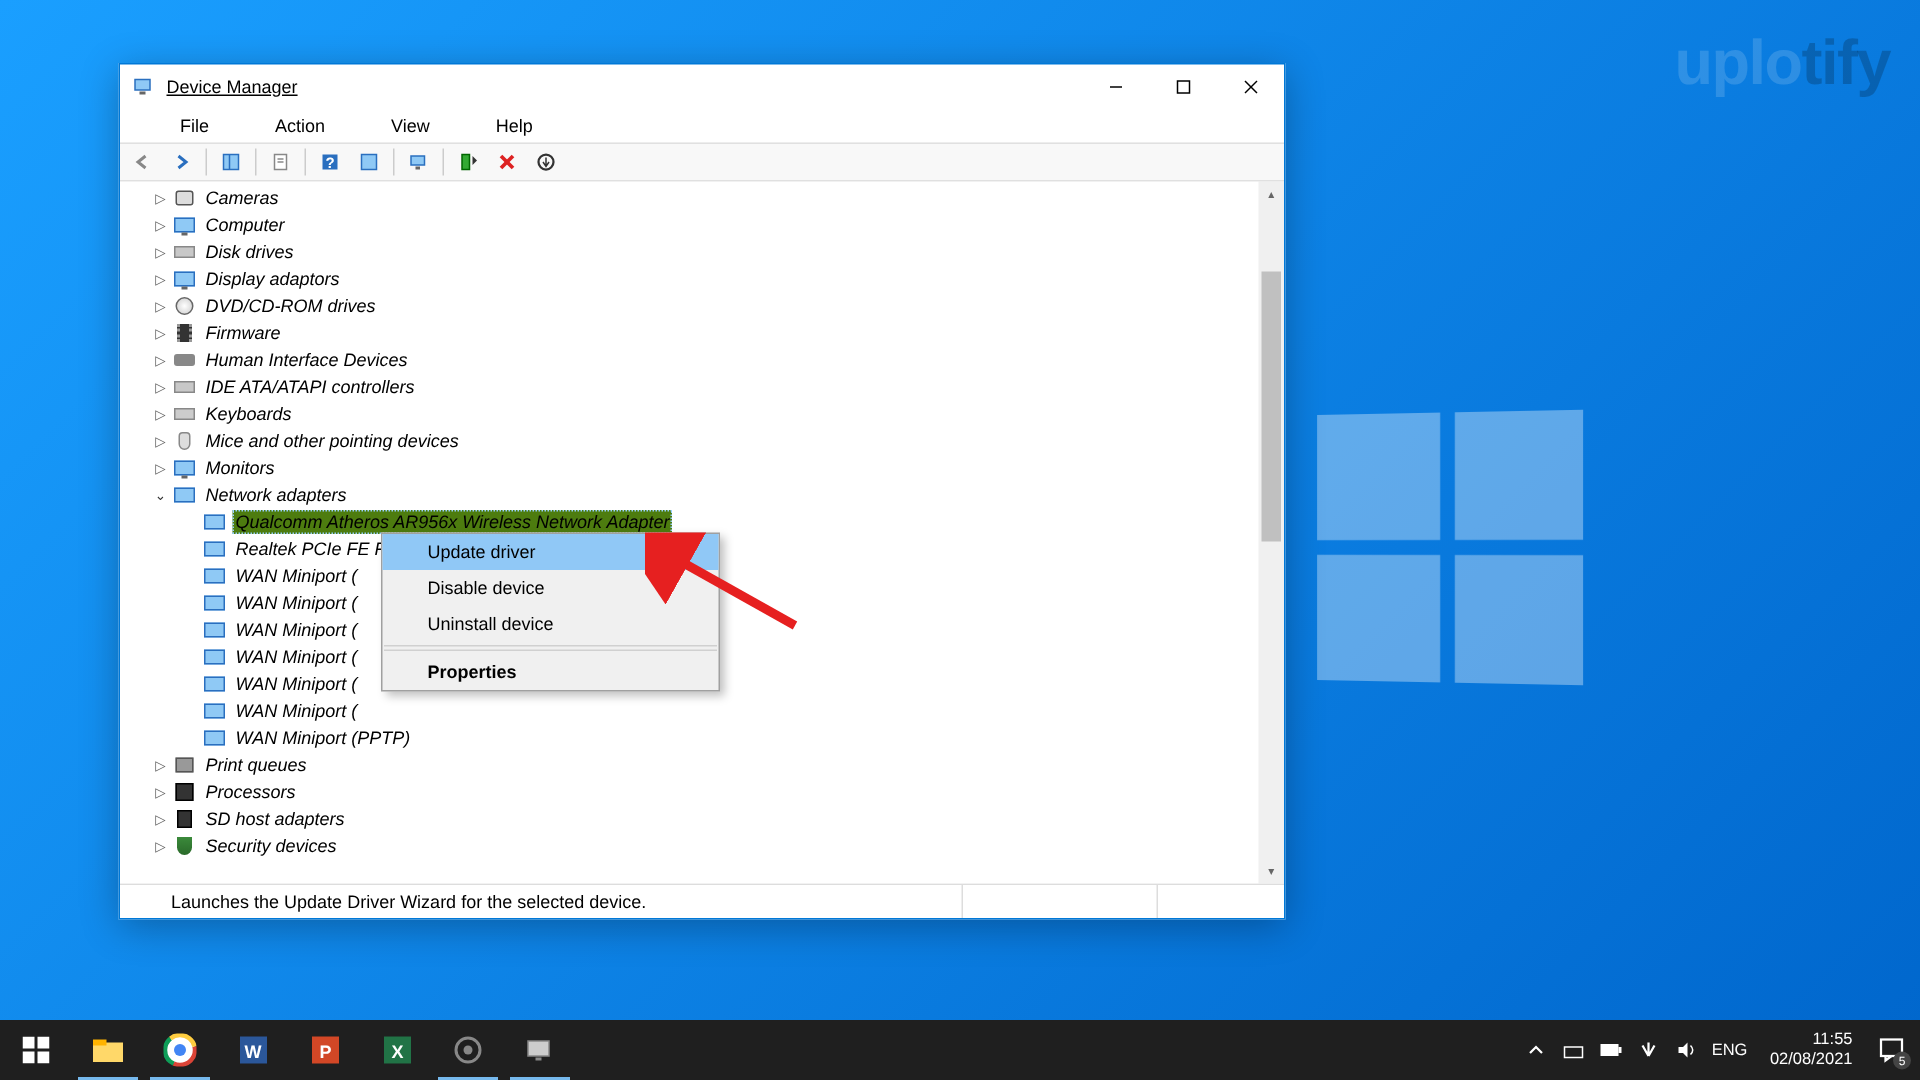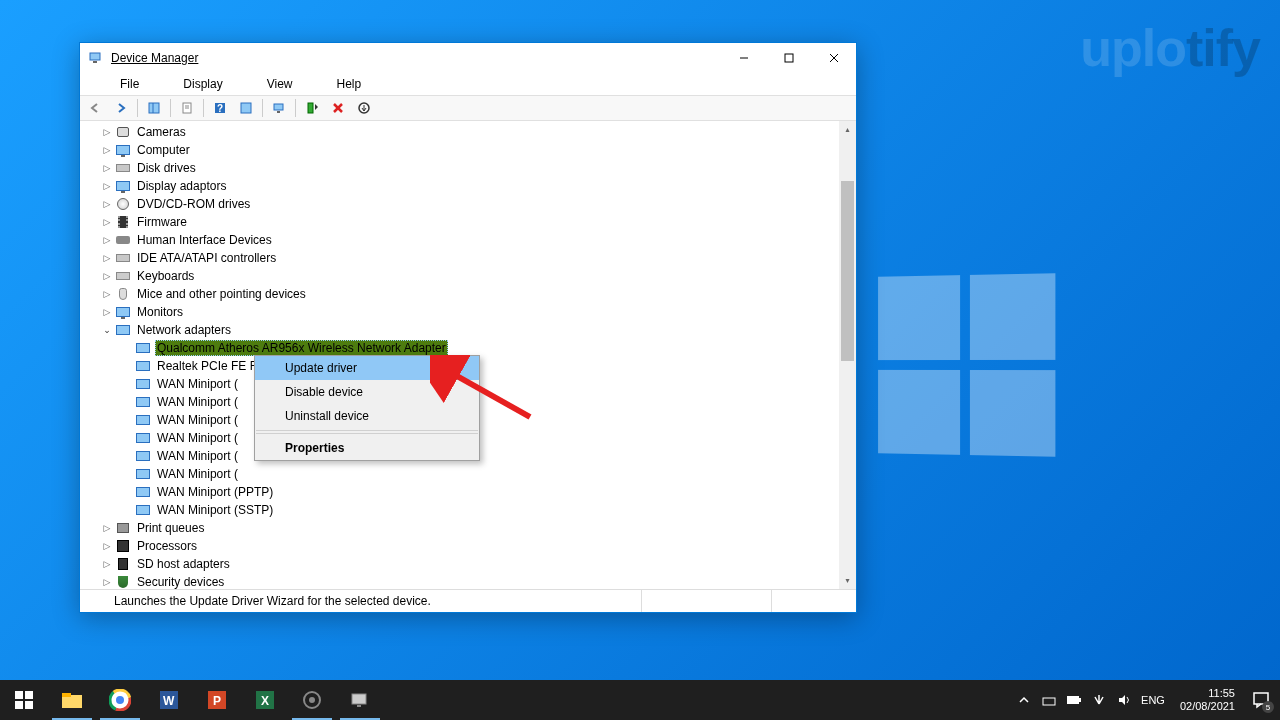--- a/index.html
+++ b/index.html
@@ -8,21 +8,21 @@
   position: absolute; inset: 0;
   background: linear-gradient(135deg, #1a9fff 0%, #0066cc 100%);
 }
 .windows-logo {
   position: absolute; right: 225px; top: 275px; width: 180px; height: 180px;
   display: grid; grid-template-columns: 1fr 1fr; grid-template-rows: 1fr 1fr; gap: 10px;
   transform: perspective(800px) rotateY(-10deg);
 }
 .windows-logo div { background: rgba(255,255,255,0.35); }
 .watermark {
-  position: absolute; right: 20px; top: 18px; font-size: 52px; font-weight: 700;
+  position: absolute; right: 20px; top: 18px; font-size: 42px; font-weight: 700;
   color: rgba(255,255,255,0.15); letter-spacing: -1px;
 }
 .watermark .dark { color: rgba(0,0,0,0.2); }
 
 .window {
   position: absolute; left: 79px; top: 42px; width: 778px; height: 571px;
   background: #fff; border: 1px solid #0078d7; box-shadow: 0 5px 25px rgba(0,0,0,0.3);
   display: flex; flex-direction: column;
 }
 .titlebar { height: 30px; display: flex; align-items: center; padding: 0 0 0 8px; font-size: 12px; text-decoration: underline; }
@@ -42,21 +42,21 @@
 .scrollbar { width: 17px; background: #f0f0f0; position: relative; }
 .scroll-arrow { height: 17px; display: flex; align-items: center; justify-content: center; font-size: 8px; color: #666; }
 .scroll-thumb { position: absolute; left: 2px; right: 2px; top: 60px; height: 180px; background: #c0c0c0; }
 
 .tree-item { display: flex; align-items: center; height: 18px; white-space: nowrap; padding-left: 4px; }
 .indent-1 { padding-left: 20px; }
 .indent-2 { padding-left: 40px; }
 .expander { width: 14px; height: 14px; display: inline-flex; align-items: center; justify-content: center; font-size: 9px; color: #666; margin-right: 1px; cursor: pointer; }
 .expander.open { transform: rotate(0deg); color: #333; }
 .node-icon { width: 16px; height: 16px; margin-right: 4px; display: inline-flex; align-items: center; justify-content: center; font-size: 11px; }
-.node-label { padding: 0 2px; }
+.node-label { padding: 0 2px; font-style: italic; }
 .selected .node-label { background: #4d7c0f; border: 1px dotted #99d1ff; padding: 0 1px; }
 
 .context-menu {
   position: absolute; left: 254px; top: 355px; width: 226px;
   background: #f0f0f0; border: 1px solid #a0a0a0; box-shadow: 3px 3px 6px rgba(0,0,0,0.25);
   font-size: 12px; z-index: 100;
 }
 .ctx-item { padding: 5px 10px 5px 30px; }
 .ctx-item.highlighted { background: #90c8f6; }
 .ctx-item.bold { font-weight: 600; }
@@ -133,21 +133,21 @@
           <svg width="10" height="10">
             <line x1="1" y1="1" x2="9" y2="9" stroke="#000"></line>
             <line x1="9" y1="1" x2="1" y2="9" stroke="#000"></line>
           </svg>
         </div>
     </div>
   </div>
 
   <div class="menubar">
     <div class="menu-item">File</div>
-    <div class="menu-item">Display</div>
+    <div class="menu-item">Action</div>
     <div class="menu-item">View</div>
     <div class="menu-item">Help</div>
   </div>
 
   <div class="toolbar">
     <div class="tool-btn">
         <svg width="14" height="14">
           <path d="M9 3 L4 7 L9 11" fill="none" stroke="#888" stroke-width="2"></path>
         </svg>
       </div>
@@ -352,27 +352,20 @@
             <span class="ico-net"></span>
           </span>
           <span class="node-label">WAN Miniport (</span>
         </div>
       <div class="tree-item indent-2">
           <span class="expander"></span>
           <span class="node-icon">
             <span class="ico-net"></span>
           </span>
           <span class="node-label">WAN Miniport (PPTP)</span>
-        </div>
-      <div class="tree-item indent-2">
-          <span class="expander"></span>
-          <span class="node-icon">
-            <span class="ico-net"></span>
-          </span>
-          <span class="node-label">WAN Miniport (SSTP)</span>
         </div>
       <div class="tree-item indent-1">
           <span class="expander">▷</span>
           <span class="node-icon">
             <span class="ico-printer"></span>
           </span>
           <span class="node-label">Print queues</span>
         </div>
       <div class="tree-item indent-1">
           <span class="expander">▷</span>

